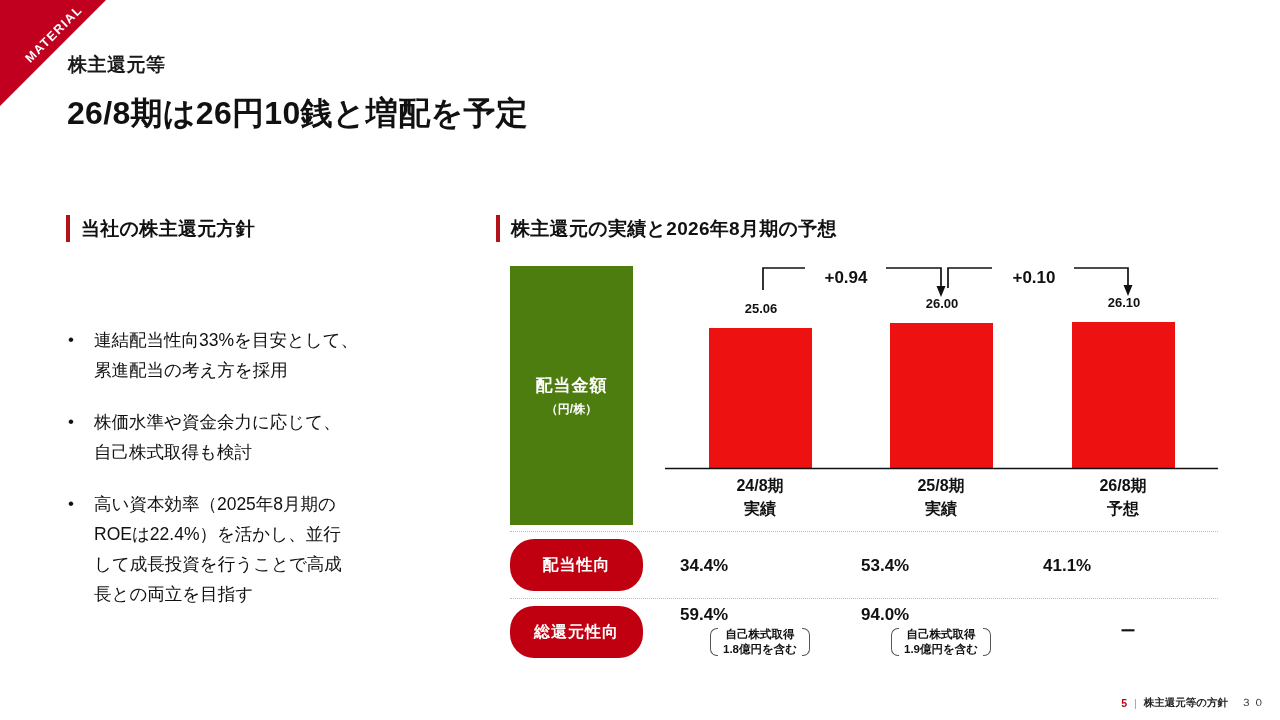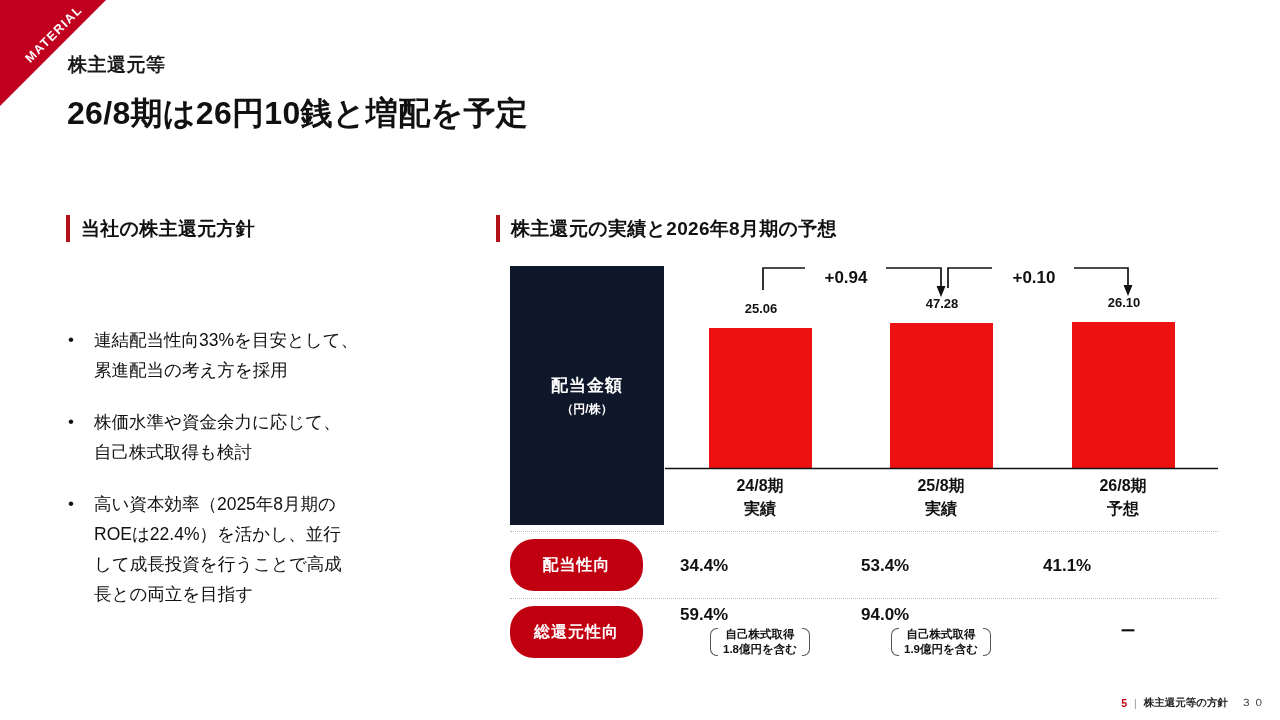--- a/index.html
+++ b/index.html
@@ -47,22 +47,22 @@
   .bullet{display:flex;margin-bottom:22px;}
   .bullet .dot{
     width:26px;flex:0 0 26px;font-size:17px;line-height:30px;color:#111;
     text-align:left;
   }
   .bullet .txt{
     font-size:17.5px;line-height:30px;color:#111111;font-weight:500;
   }
   
   #dividend-label{
-    position:absolute;left:510px;top:266px;width:154px;height:259px;
-    background:#0f172a;color:#ffffff;
+    position:absolute;left:510px;top:266px;width:123px;height:259px;
+    background:#4d7c0f;color:#ffffff;
     display:flex;flex-direction:column;align-items:center;justify-content:center;
   }
   #dividend-label .l1{font-size:17px;font-weight:bold;letter-spacing:1px;}
   #dividend-label .l2{font-size:12px;font-weight:bold;margin-top:4px;}
   #plot{position:absolute;left:0;top:0;width:1280px;height:720px;pointer-events:none;}
   .bar{position:absolute;background:#EE1111;}
   .barval{
     position:absolute;font-size:13px;font-weight:bold;color:#111;
     text-align:center;width:140px;
   }
@@ -165,21 +165,21 @@
   <span class="l2">（円/株）</span>
 </div>
 
 <div id="chart">
 
   <div class="bar" style="left:709px;top:328px;width:103px;height:140px;"></div>
   <div class="bar" style="left:890px;top:323px;width:103px;height:145px;"></div>
   <div class="bar" style="left:1072px;top:322px;width:103px;height:146px;"></div>
 
   <div class="barval" style="left:691px;top:301px;">25.06</div>
-  <div class="barval" style="left:872px;top:296px;">47.28</div>
+  <div class="barval" style="left:872px;top:296px;">26.00</div>
   <div class="barval" style="left:1054px;top:295px;">26.10</div>
 
   <svg id="plot">
     <line x1="665" y1="468.5" x2="1218" y2="468.5" stroke="#111111" stroke-width="1.7"></line>
 
     <path d="M763,290 L763,268 L805,268" fill="none" stroke="#111111" stroke-width="1.7"></path>
     <path d="M886,268 L941,268 L941,288" fill="none" stroke="#111111" stroke-width="1.7"></path>
     <polygon points="941,297 936.5,286 945.5,286" fill="#111111"></polygon>
 
     <path d="M948,288 L948,268 L992,268" fill="none" stroke="#111111" stroke-width="1.7"></path>

